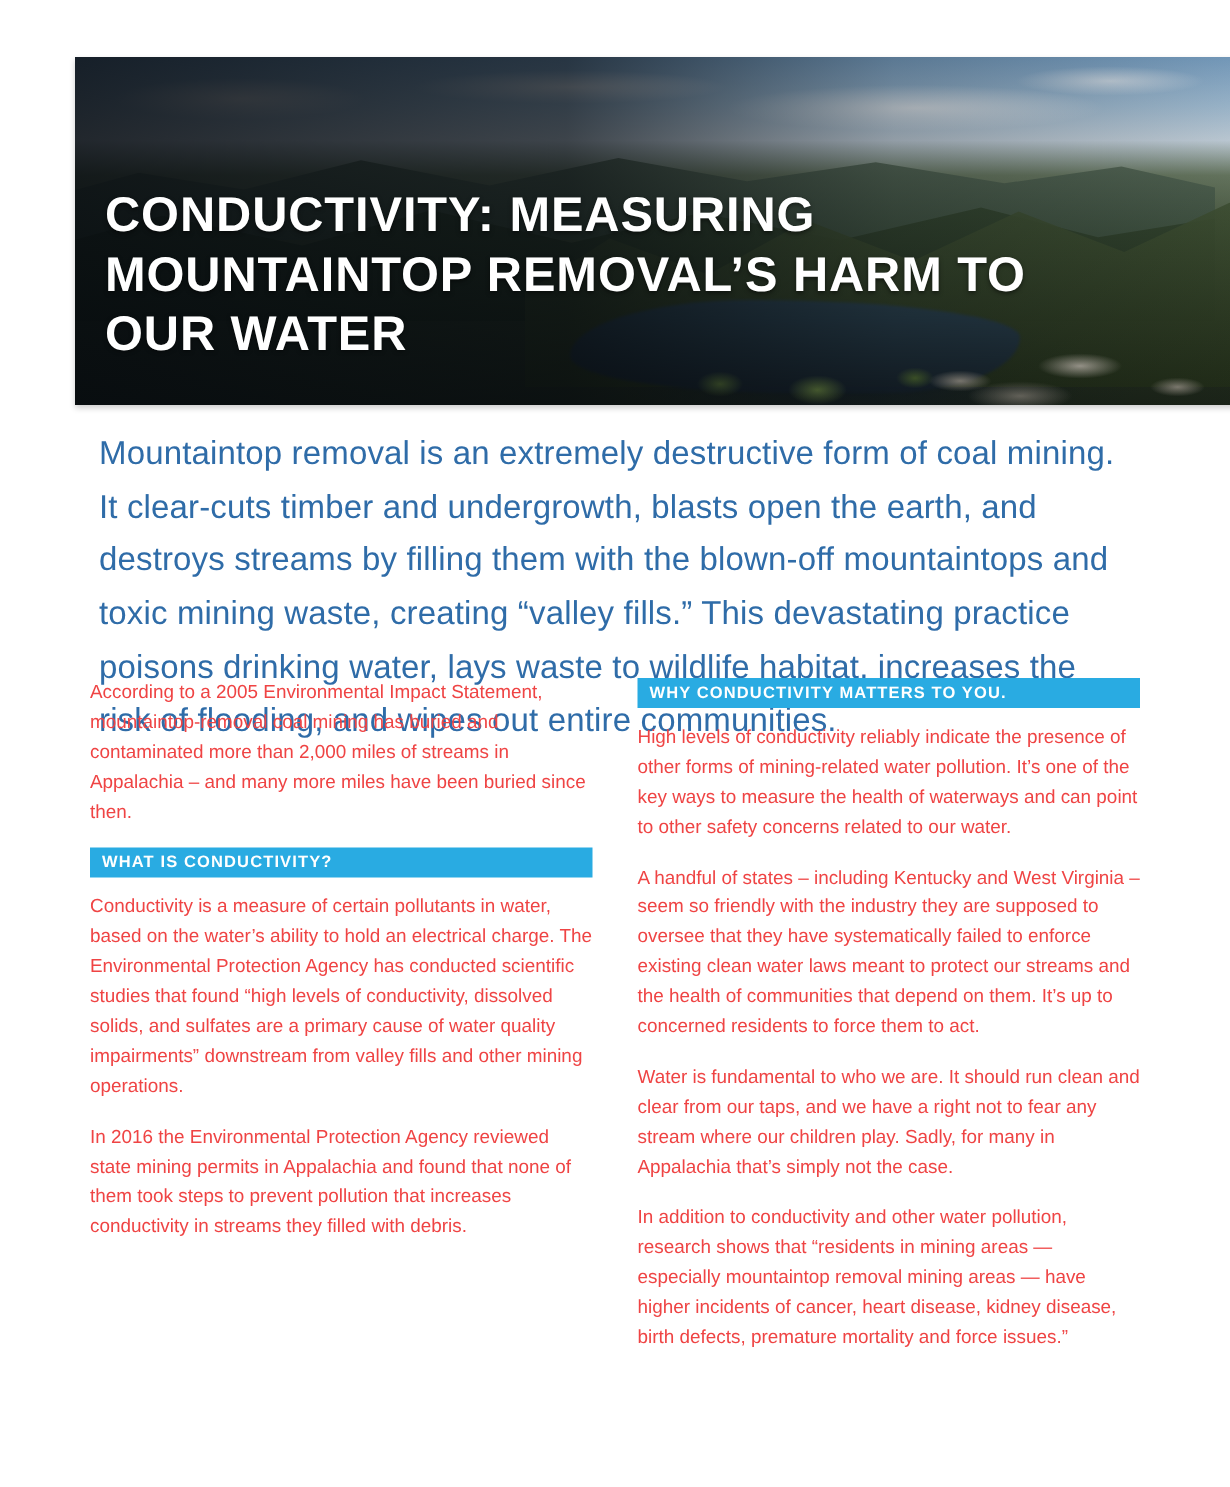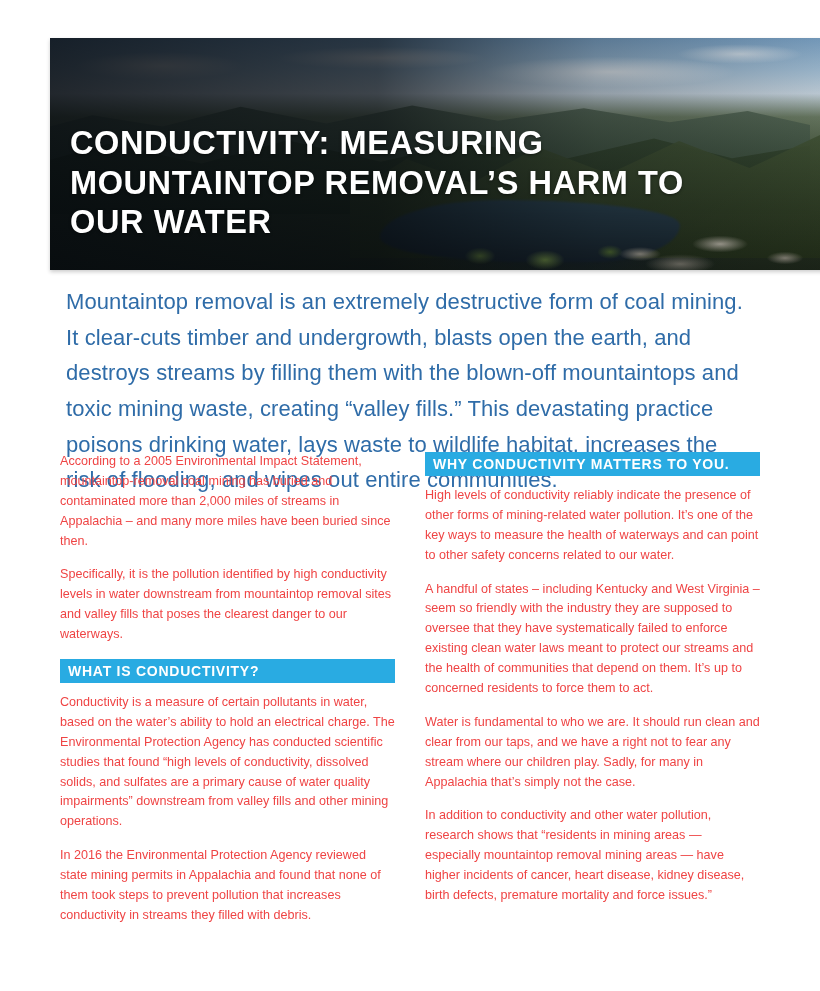--- a/index.html
+++ b/index.html
@@ -143,21 +143,21 @@
     font-size: 12.6px;
     line-height: 1.58;
     color: #ef4444;
   }
   .col p:last-child { margin-bottom: 0; }
 
   .section-head {
     display: block;
     background: #29abe2;
     color: #ffffff;
-    font-size: 14px;
+    font-size: 11px;
     font-weight: bold;
     letter-spacing: 0.75px;
     text-transform: uppercase;
     padding: 4px 20px 4px 8px;
     margin: 4px 0 10px 0;
     box-sizing: border-box;
   }
   .col-right .section-head { margin-top: 0; }
 </style>
 </head>
@@ -178,21 +178,20 @@
     <div class="hero-shade"></div>
     <div class="hero-title">Conductivity: Measuring Mountaintop Removal’s Harm to Our Water</div>
   </div>
 
   <div class="intro">Mountaintop removal is an extremely destructive form of coal mining. It clear-cuts timber and undergrowth, blasts open the earth, and destroys streams by filling them with the blown-off mountaintops and toxic mining waste, creating “valley fills.” This devastating practice poisons drinking water, lays waste to wildlife habitat, increases the risk of flooding, and wipes out entire communities.</div>
 
   <div class="columns">
 
     <div class="col col-left">
       <p>According to a 2005 Environmental Impact Statement, mountaintop-removal coal mining has buried and contaminated more than 2,000 miles of streams in Appalachia – and many more miles have been buried since then.</p>
-      <p>Specifically, it is the pollution identified by high conductivity levels in water downstream from mountaintop removal sites and valley fills that poses the clearest danger to our waterways.</p>
       <span class="section-head">What is conductivity?</span>
       <p>Conductivity is a measure of certain pollutants in water, based on the water’s ability to hold an electrical charge. The Environmental Protection Agency has conducted scientific studies that found “high levels of conductivity, dissolved solids, and sulfates are a primary cause of water quality impairments” downstream from valley fills and other mining operations.</p>
       <p>In 2016 the Environmental Protection Agency reviewed state mining permits in Appalachia and found that none of them took steps to prevent pollution that increases conductivity in streams they filled with debris.</p>
     </div>
 
     <div class="col col-right">
       <span class="section-head">Why conductivity matters to you.</span>
       <p>High levels of conductivity reliably indicate the presence of other forms of mining-related water pollution. It’s one of the key ways to measure the health of waterways and can point to other safety concerns related to our water.</p>
       <p>A handful of states – including Kentucky and West Virginia – seem so friendly with the industry they are supposed to oversee that they have systematically failed to enforce existing clean water laws meant to protect our streams and the health of communities that depend on them. It’s up to concerned residents to force them to act.</p>
       <p>Water is fundamental to who we are. It should run clean and clear from our taps, and we have a right not to fear any stream where our children play. Sadly, for many in Appalachia that’s simply not the case.</p>

